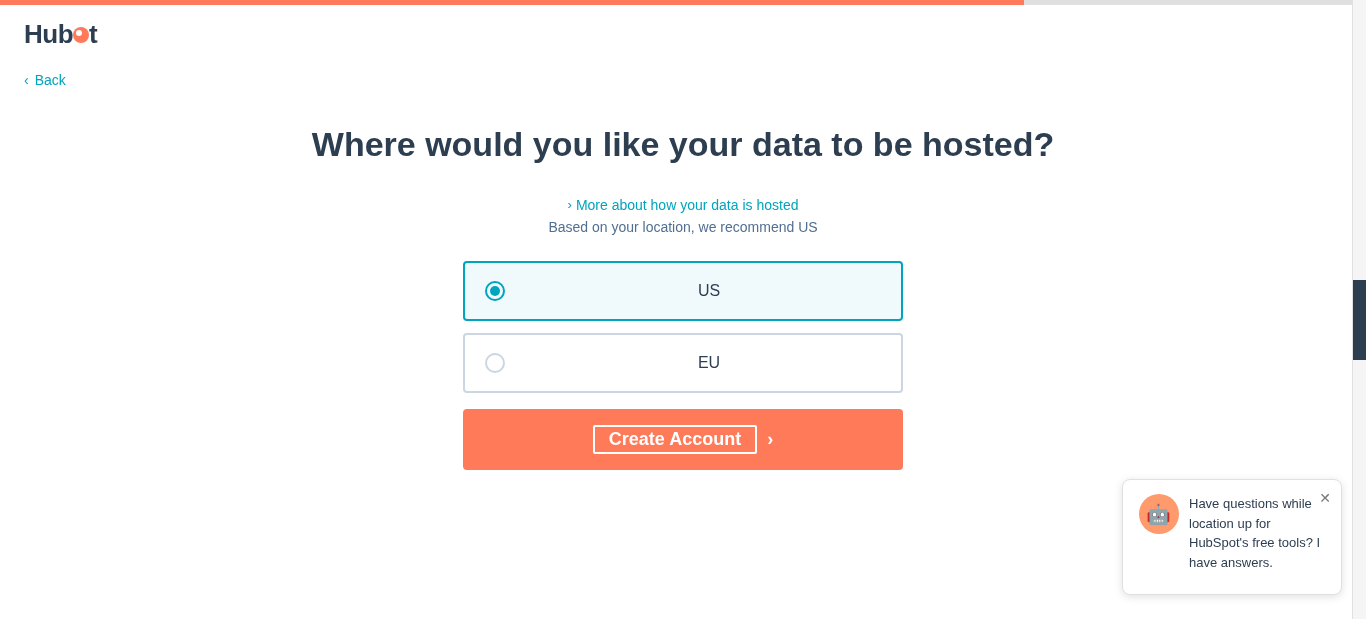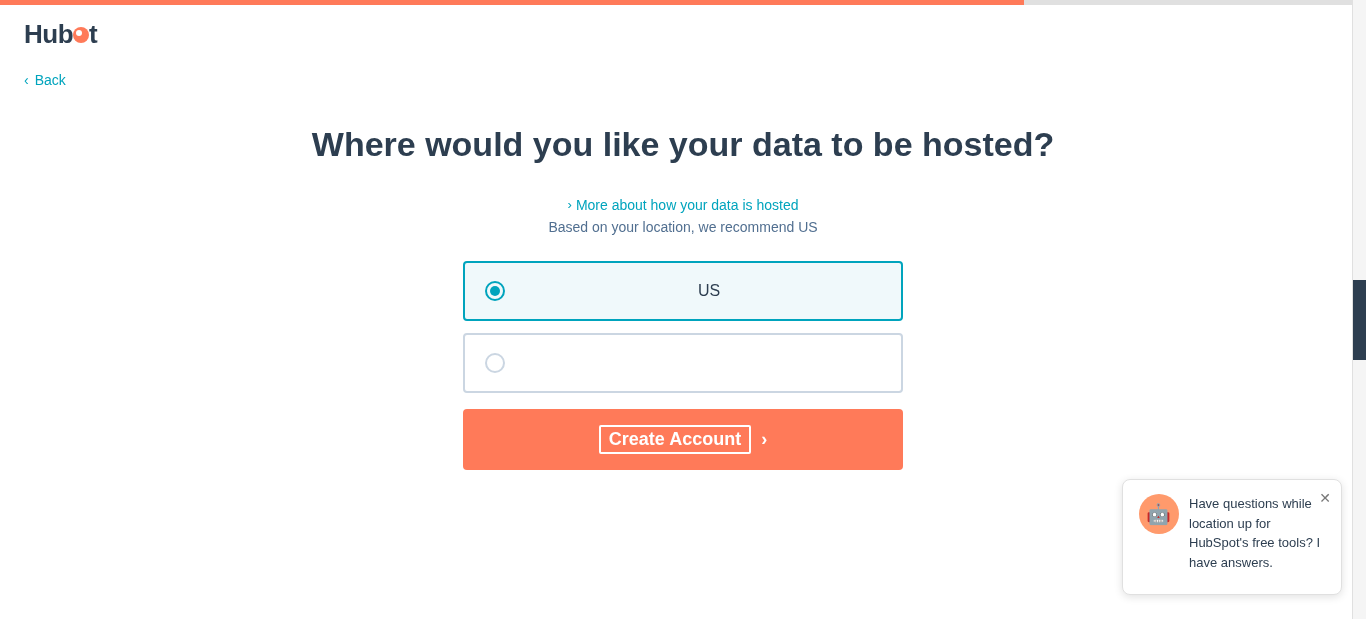--- a/index.html
+++ b/index.html
@@ -157,21 +157,21 @@
       display: flex;
       align-items: center;
       justify-content: center;
       gap: 10px;
       margin-bottom: 18px;
       position: relative;
     }
 
     .create-btn-label {
       border: 2px solid #fff;
-      padding: 2px 8px;
+      padding: 2px 14px;
       border-radius: 2px;
     }
 
     .create-btn-arrow {
       font-size: 18px;
     }
 
     
     .terms-text {
       font-size: 13px;
@@ -311,20 +311,21 @@
 
     <div class="radio-option selected">
       <div class="radio-circle">
         <div class="radio-inner"></div>
       </div>
       <span class="option-label">US</span>
     </div>
 
     <div class="radio-option">
       <div class="radio-circle"></div>
+      <span class="option-label">EU</span>
     </div>
 
   </div>
 
   <button class="create-btn">
     <span class="create-btn-label">Create Account</span>
     <span class="create-btn-arrow">›</span>
   </button>
 
 </div>

